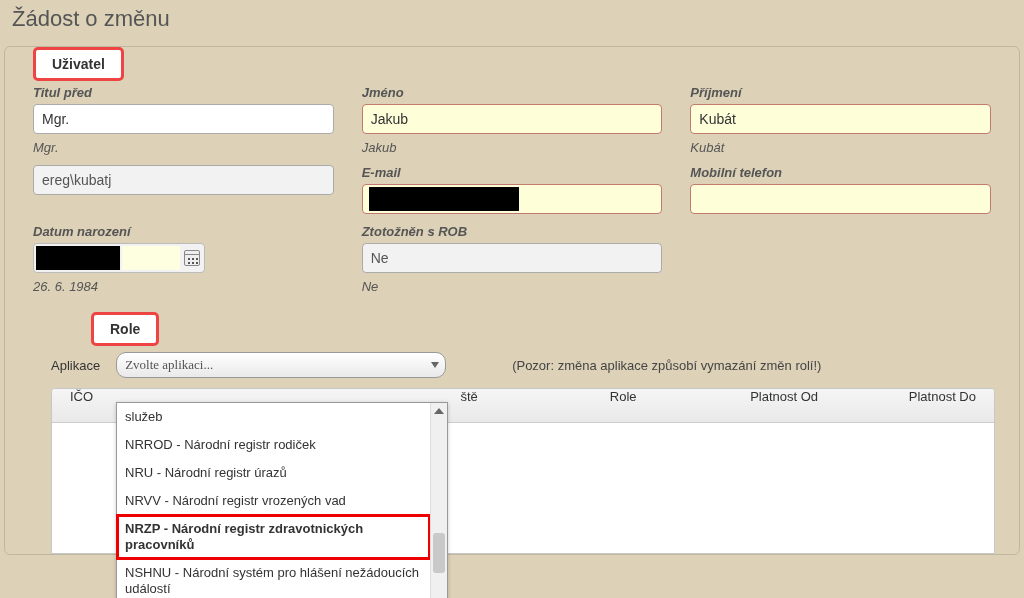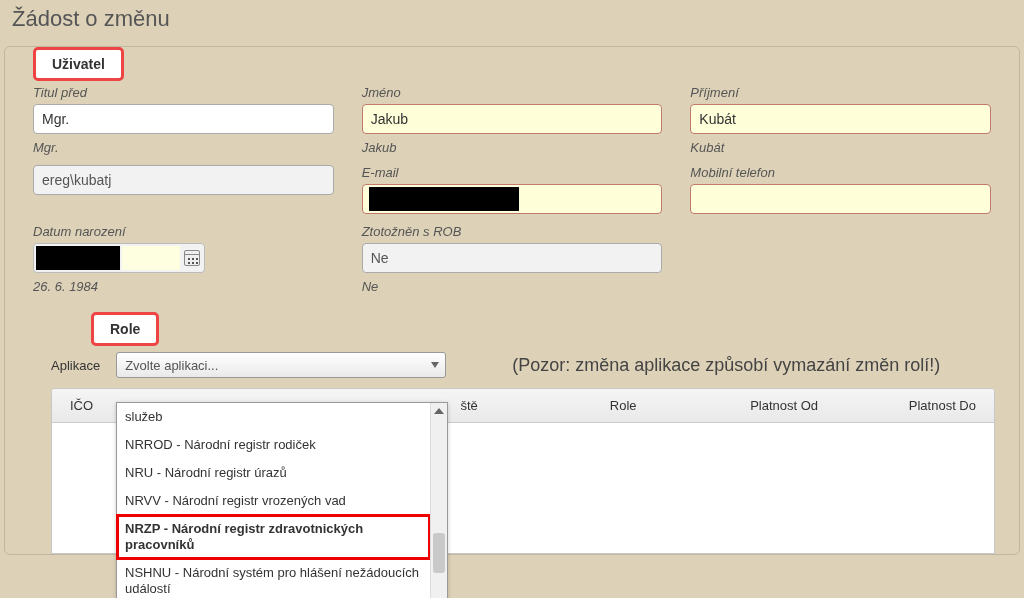--- a/index.html
+++ b/index.html
@@ -50,20 +50,21 @@
   .legend-tab.role-legend {
     left: 46px;
   }
   .row { display: flex; gap: 28px; padding: 0 10px; }
   .col { flex: 1 1 0; min-width: 0; }
   .label {
     font-style: italic;
     color: #555;
     font-size: 13px;
     margin-bottom: 4px;
+    font-weight: bold;
   }
   .input {
     width: 100%;
     height: 30px;
     border: 1px solid #aaa;
     border-radius: 4px;
     background: #fff;
     padding: 4px 8px;
     font-size: 14px;
     color: #333;
@@ -140,44 +141,45 @@
     display: flex;
     align-items: center;
     gap: 16px;
     padding: 8px 6px 10px 6px;
   }
   .aplikace-label { font-size:13px; color:#333; }
   .select-box {
     width: 330px; height:26px;
     border:1px solid #999;
     background: linear-gradient(#fff,#e9e9e9);
-    border-radius:3px;
+    border-radius:10px;
     display:flex; align-items:center; justify-content:space-between;
     padding:0 6px 0 8px;
     color:#555;
     cursor:pointer;
     position: relative;
+    font-family: Liberation Serif, serif;
   }
   .select-arrow {
     width:0;height:0;
     border-left:4px solid transparent;
     border-right:4px solid transparent;
     border-top:6px solid #666;
   }
-  .warn-text { color:#444; font-size:18px; margin-left: 50px;}
+  .warn-text { color:#444; font-size:13px; margin-left: 50px;}
   .table-wrap {
     background:#fff;
     border:1px solid #c7c7c7;
     border-radius:4px 4px 0 0;
     margin: 0 6px;
     height: 166px;
     overflow:hidden;
     position: relative;
   }
-  .thead { display:flex; background:linear-gradient(#f5f5f5,#e9e9e9); border-bottom:1px solid #ccc; height:34px; align-items:center; font-size:13px; color:#333;}
+  .thead { display:flex; background:linear-gradient(#f5f5f5,#e9e9e9); border-bottom:1px solid #ccc; height:34px; font-size:13px; color:#333;}
   .thead .th { padding:0 18px; border-right:0px solid #ddd; white-space:nowrap;}
   .th.ico{width:110px;}
   .th.spacer{width:310px;}
   .th.jmeno{width:160px;}
   .th.role{width:150px;}
   .th.od{width:170px;}
   .th.do{flex:1;}
 
   
   .dropdown {

